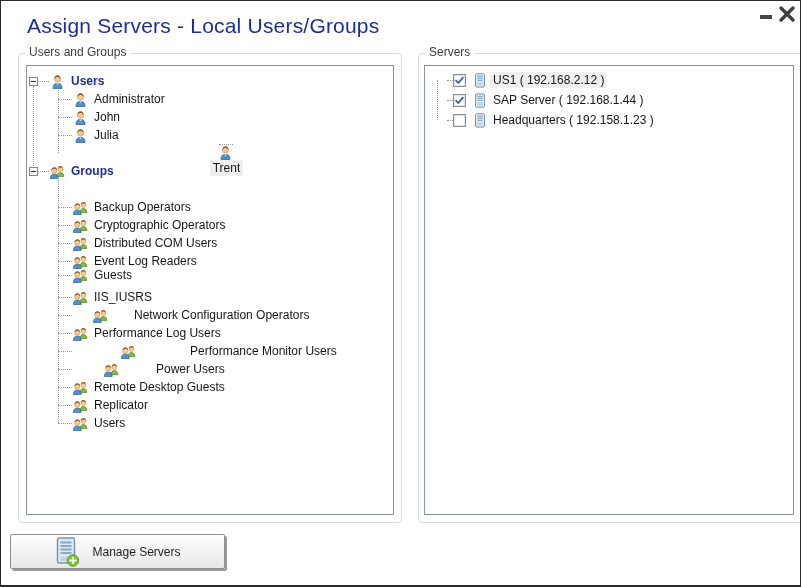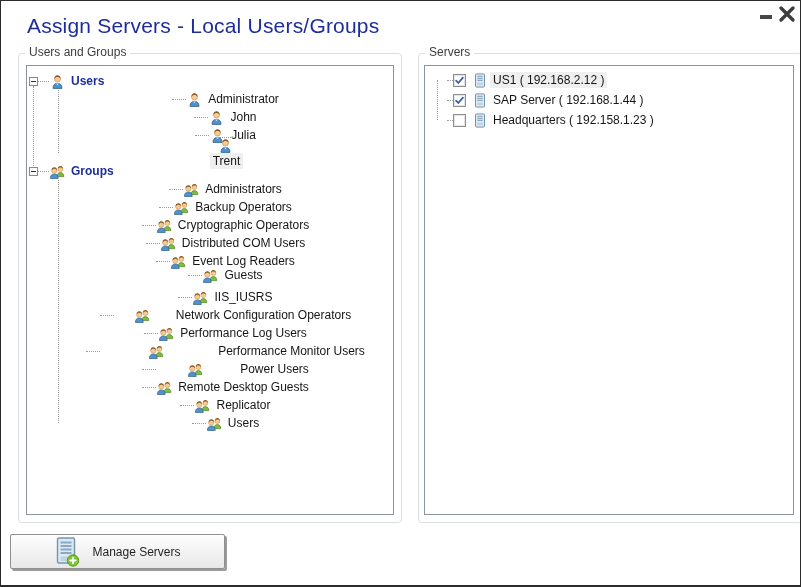--- a/index.html
+++ b/index.html
@@ -14,21 +14,21 @@
   .gb-label{position:absolute;top:-9px;left:6px;background:#fff;padding:0 4px;
             font-size:12px;color:#3C3C3C;white-space:nowrap;}
   .gb-left{left:8px;top:52px;width:382px;height:468px;}
   .gb-right{left:408px;top:52px;width:383px;height:468px;}
   .listbox{position:absolute;background:#fff;border:1px solid #8A949D;overflow:hidden;}
   #tree{left:7px;top:11px;width:366px;height:448px;}
   #servers{left:5px;top:11px;width:368px;height:448px;}
   .trow{position:absolute;left:0;right:0;height:18px;display:flex;align-items:center;
         font-size:12px;color:#161616;white-space:nowrap;}
   .trow.root{padding-left:2px;}
-  .trow.child{padding-left:31px;justify-content:center;}
+  .trow.child{padding-left:31px;}
   .toggle{width:9px;height:9px;line-height:0;flex:0 0 auto;}
   .rstub{width:11px;height:0;border-top:1px dotted #9A9A9A;margin:0;flex:0 0 auto;}
   .cstub{width:14px;height:0;border-top:1px dotted #9A9A9A;flex:0 0 auto;}
   .ticon{width:17px;height:15px;line-height:0;flex:0 0 auto;margin-left:0;}
   .ticon svg{display:block;margin:0 auto;}
   .tlabel{margin-left:5px;}
   .tlabel.hdr{font-weight:bold;color:var(--header-color,#1E2D9D);}
   .tlabel.sel{background:var(--sel-bg,#EFEFEF);padding:1px 3px;margin-left:2px;}
   .vline{position:absolute;width:0;border-left:1px dotted #9A9A9A;}
   .srow{position:absolute;left:10px;right:0;height:20px;display:flex;align-items:center;
@@ -141,34 +141,20 @@
    <path d="M8 12.6 C8 9.8 9.4 8.6 11.4 8.6 C13.4 8.6 14.8 9.8 14.8 12.6 Z" fill="#7CBE3C" stroke="#527F21" stroke-width="0.7"></path>
    <circle cx="11.4" cy="5" r="2.5" fill="#F6CA96" stroke="#C8893B" stroke-width="0.5"></circle>
    <path d="M9 5 C8.8 3 10 2 11.4 2 C12.8 2 14 3 13.8 5 C13.2 3.8 12.4 3.4 11.4 3.4 C10.4 3.4 9.6 3.8 9 5 Z" fill="#8A5A22"></path>
    <path d="M1.4 14.5 C1.4 11.3 3 9.9 5.3 9.9 C7.6 9.9 9.2 11.3 9.2 14.5 Z" fill="#4E92CE" stroke="#2F618F" stroke-width="0.7"></path>
    <circle cx="5.3" cy="6.6" r="2.7" fill="#F6CA96" stroke="#C8893B" stroke-width="0.5"></circle>
    <path d="M2.7 6.6 C2.5 4.4 3.8 3.3 5.3 3.3 C6.8 3.3 8.1 4.4 7.9 6.6 C7.3 5.2 6.4 4.8 5.3 4.8 C4.2 4.8 3.3 5.2 2.7 6.6 Z" fill="#8A5A22"></path>
             </svg>
           </span>
           <span class="tlabel hdr">Groups</span>
         </div>
-        <div class="trow child" style="top: 114px;">
-          <span class="cstub"></span>
-          <span class="ticon">
-            <svg width="17" height="15" viewBox="0 0 17 15">
-   <path d="M8 12.6 C8 9.8 9.4 8.6 11.4 8.6 C13.4 8.6 14.8 9.8 14.8 12.6 Z" fill="#7CBE3C" stroke="#527F21" stroke-width="0.7"></path>
-   <circle cx="11.4" cy="5" r="2.5" fill="#F6CA96" stroke="#C8893B" stroke-width="0.5"></circle>
-   <path d="M9 5 C8.8 3 10 2 11.4 2 C12.8 2 14 3 13.8 5 C13.2 3.8 12.4 3.4 11.4 3.4 C10.4 3.4 9.6 3.8 9 5 Z" fill="#8A5A22"></path>
-   <path d="M1.4 14.5 C1.4 11.3 3 9.9 5.3 9.9 C7.6 9.9 9.2 11.3 9.2 14.5 Z" fill="#4E92CE" stroke="#2F618F" stroke-width="0.7"></path>
-   <circle cx="5.3" cy="6.6" r="2.7" fill="#F6CA96" stroke="#C8893B" stroke-width="0.5"></circle>
-   <path d="M2.7 6.6 C2.5 4.4 3.8 3.3 5.3 3.3 C6.8 3.3 8.1 4.4 7.9 6.6 C7.3 5.2 6.4 4.8 5.3 4.8 C4.2 4.8 3.3 5.2 2.7 6.6 Z" fill="#8A5A22"></path>
-            </svg>
-          </span>
-          <span class="tlabel">Administrators</span>
-        </div>
         <div class="trow child" style="top: 132px;">
           <span class="cstub"></span>
           <span class="ticon">
             <svg width="17" height="15" viewBox="0 0 17 15">
    <path d="M8 12.6 C8 9.8 9.4 8.6 11.4 8.6 C13.4 8.6 14.8 9.8 14.8 12.6 Z" fill="#7CBE3C" stroke="#527F21" stroke-width="0.7"></path>
    <circle cx="11.4" cy="5" r="2.5" fill="#F6CA96" stroke="#C8893B" stroke-width="0.5"></circle>
    <path d="M9 5 C8.8 3 10 2 11.4 2 C12.8 2 14 3 13.8 5 C13.2 3.8 12.4 3.4 11.4 3.4 C10.4 3.4 9.6 3.8 9 5 Z" fill="#8A5A22"></path>
    <path d="M1.4 14.5 C1.4 11.3 3 9.9 5.3 9.9 C7.6 9.9 9.2 11.3 9.2 14.5 Z" fill="#4E92CE" stroke="#2F618F" stroke-width="0.7"></path>
    <circle cx="5.3" cy="6.6" r="2.7" fill="#F6CA96" stroke="#C8893B" stroke-width="0.5"></circle>
    <path d="M2.7 6.6 C2.5 4.4 3.8 3.3 5.3 3.3 C6.8 3.3 8.1 4.4 7.9 6.6 C7.3 5.2 6.4 4.8 5.3 4.8 C4.2 4.8 3.3 5.2 2.7 6.6 Z" fill="#8A5A22"></path>

